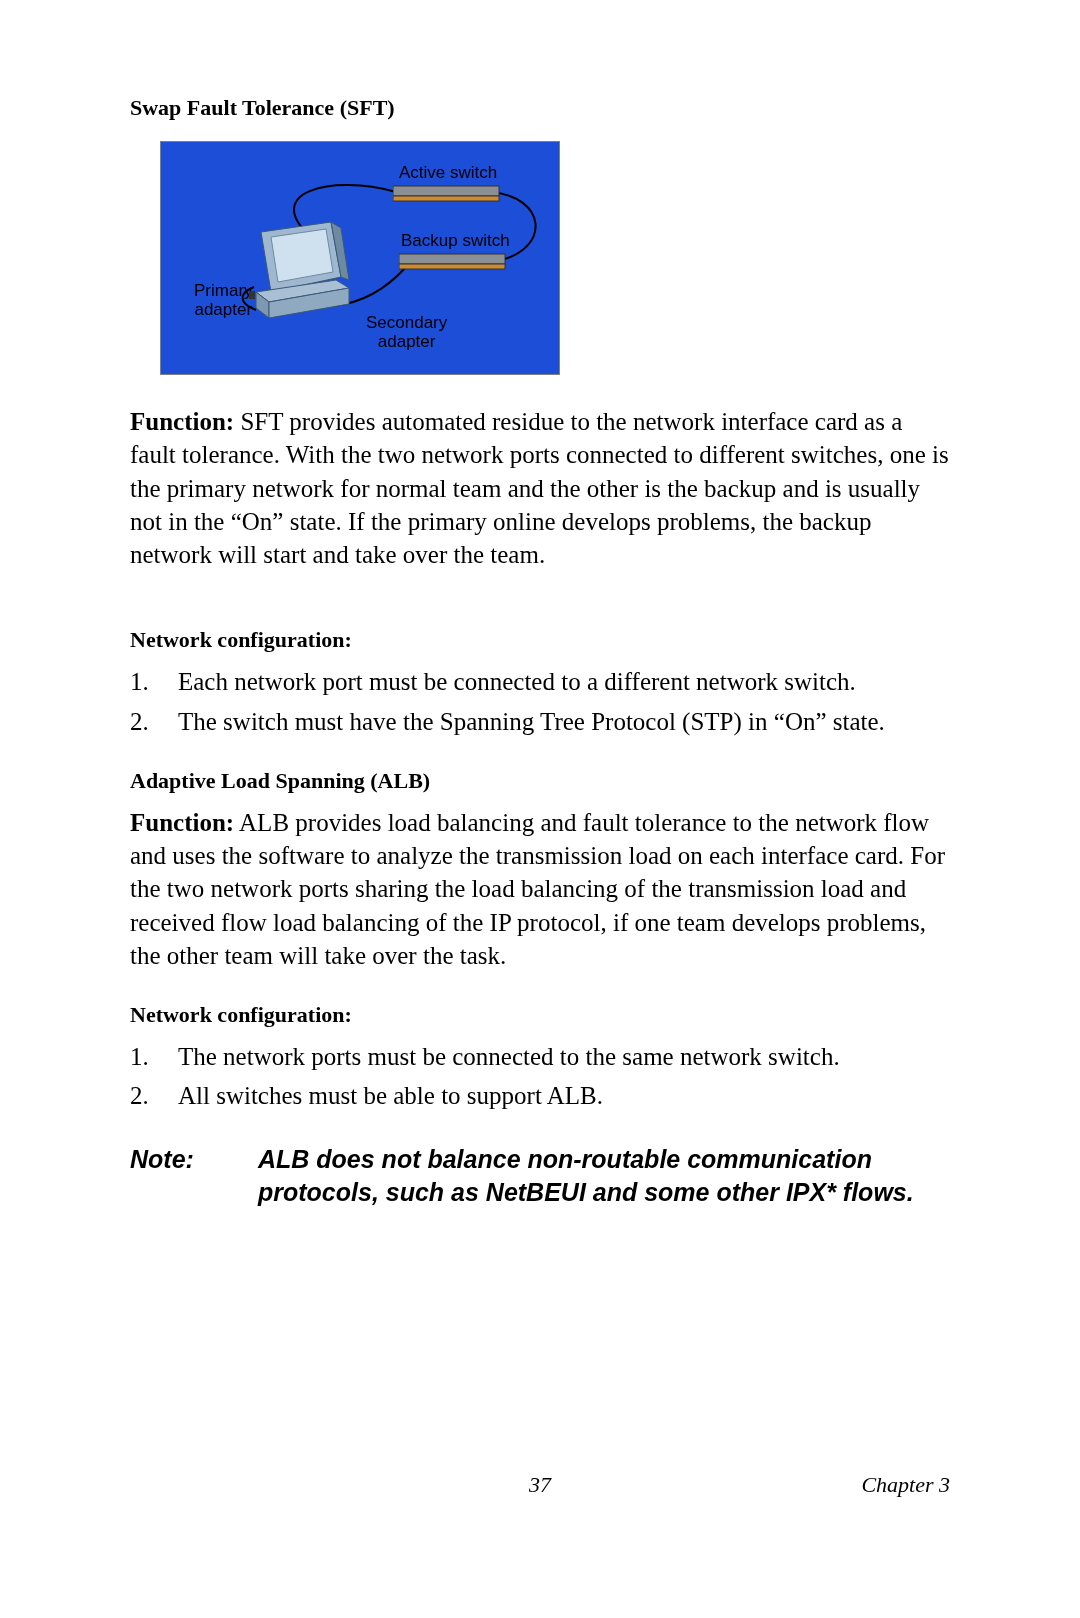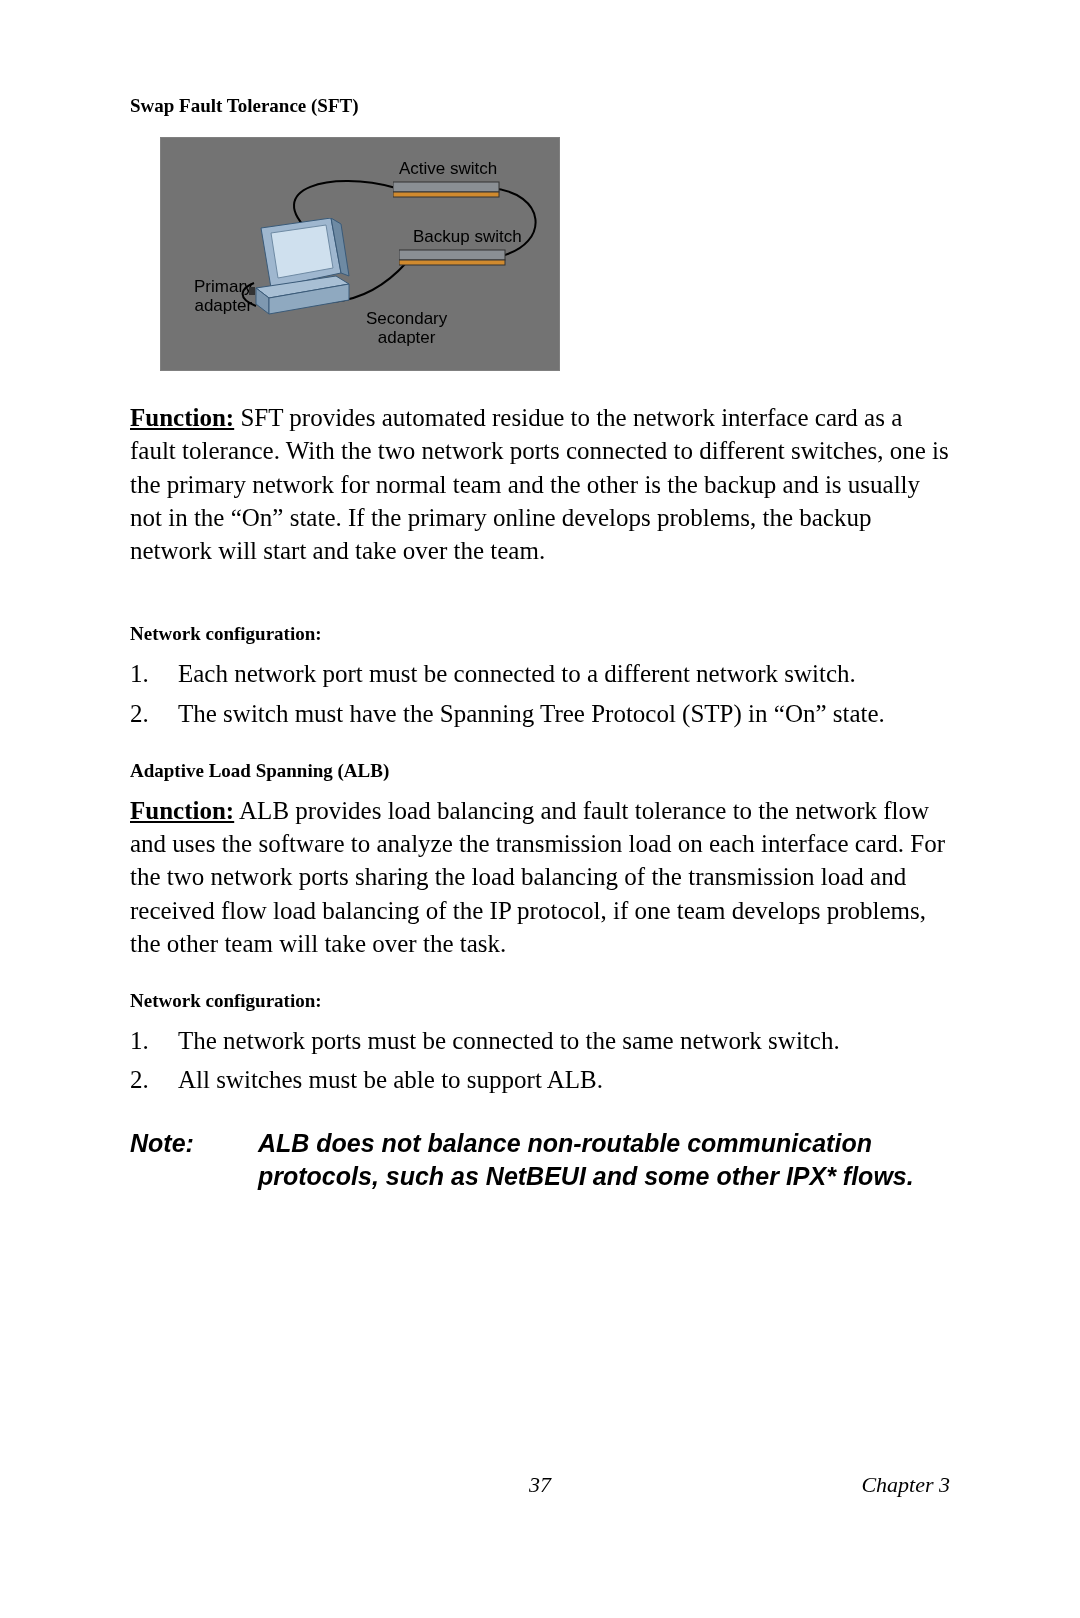--- a/index.html
+++ b/index.html
@@ -13,37 +13,37 @@
     position: relative;
   }
   .page {
     position: absolute;
     left: 130px;
     top: 95px;
     width: 820px;
   }
   .h-section {
     font-weight: bold;
-    font-size: 19px;
+    font-size: 22px;
     margin: 0 0 20px 0;
   }
   .diagram-box {
     width: 398px;
     height: 232px;
-    background: #737373;
+    background: #1d4ed8;
     border: 1px solid #808080;
     position: relative;
     margin: 0 0 30px 30px;
   }
   .paragraph {
     font-size: 25px;
     line-height: 1.33;
     margin: 0 0 30px 0;
   }
-  .bold { font-weight: bold; text-decoration: underline; }
+  .bold { font-weight: bold; }
   .list {
     font-size: 25px;
     line-height: 1.33;
     margin: 0 0 30px 0;
   }
   .list-row {
     display: flex;
     margin-bottom: 6px;
   }
   .list-num {
@@ -129,21 +129,21 @@
       <rect x="0" y="2" width="106" height="10" fill="#8a8f94" stroke="#333"></rect>
       <rect x="0" y="12" width="106" height="5" fill="#d08a2e" stroke="#333"></rect>
     </svg>
 
     <svg width="110" height="20" style="position:absolute;left:238px;top:110px">
       <rect x="0" y="2" width="106" height="10" fill="#8a8f94" stroke="#333"></rect>
       <rect x="0" y="12" width="106" height="5" fill="#d08a2e" stroke="#333"></rect>
     </svg>
 
     <div class="diag-label" style="left:238px; top:22px;">Active switch</div>
-    <div class="diag-label" style="left:240px; top:90px;margin-left:12px;">Backup switch</div>
+    <div class="diag-label" style="left:240px; top:90px;">Backup switch</div>
     <div class="diag-label" style="left:33px; top:140px; text-align:center;">
       <span>Primary</span><br>
       <span>adapter</span>
     </div>
     <div class="diag-label" style="left:205px; top:172px;">
       <span>Secondary</span><br>
       <span>adapter</span>
     </div>
 
     <svg width="20" height="20" style="position:absolute;left:88px;top:145px">

